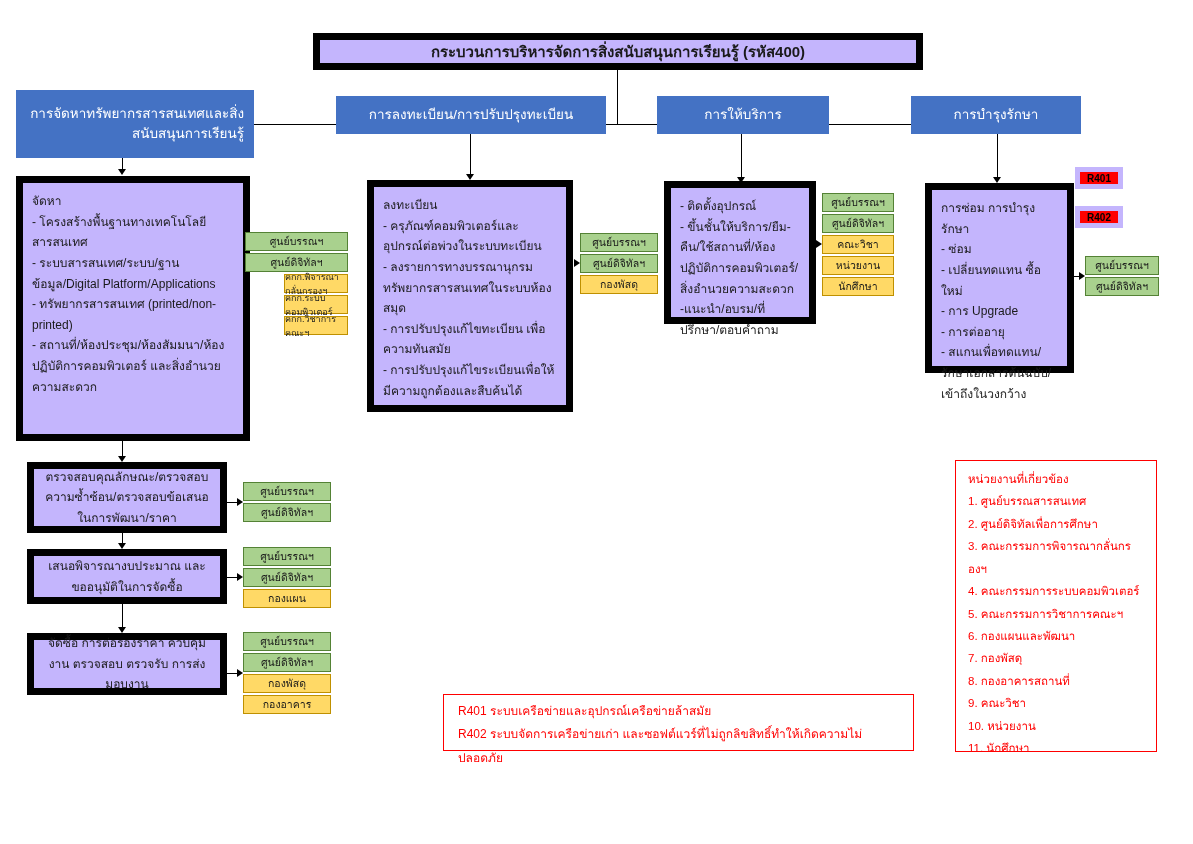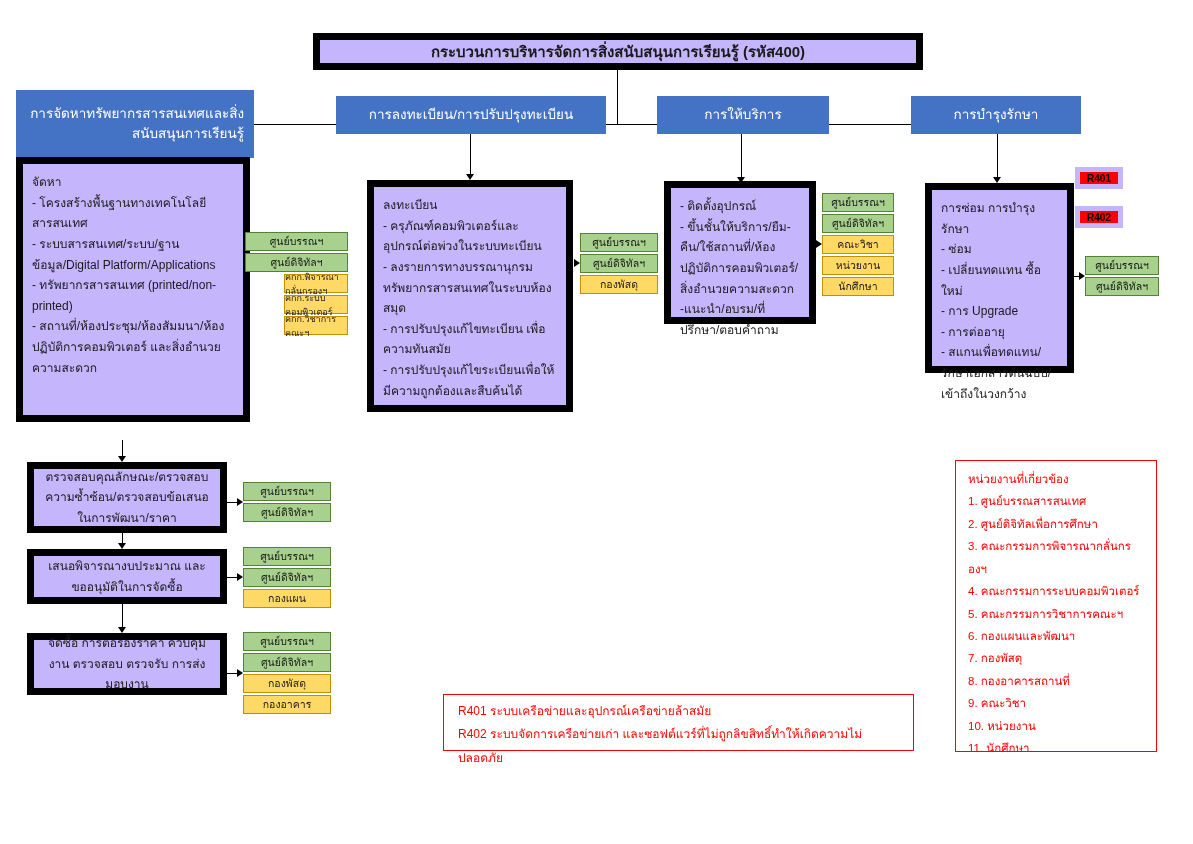--- a/index.html
+++ b/index.html
@@ -56,21 +56,21 @@
 
   <div class="line" style="left:122px;top:158px;width:1px;height:11px"></div>
   <div class="ah-down" style="left:118px;top:169px"></div>
   <div class="line" style="left:470px;top:134px;width:1px;height:40px"></div>
   <div class="ah-down" style="left:466px;top:174px"></div>
   <div class="line" style="left:741px;top:134px;width:1px;height:43px"></div>
   <div class="ah-down" style="left:737px;top:177px"></div>
   <div class="line" style="left:997px;top:134px;width:1px;height:43px"></div>
   <div class="ah-down" style="left:993px;top:177px"></div>
 
-  <div class="box content" style="left:16px;top:157px;width:234px;height:265px">จัดหา
+  <div class="box content" style="left:16px;top:176px;width:234px;height:265px">จัดหา
 - โครงสร้างพื้นฐานทางเทคโนโลยีสารสนเทศ
 - ระบบสารสนเทศ/ระบบ/ฐานข้อมูล/Digital Platform/Applications
 - ทรัพยากรสารสนเทศ (printed/non-printed)
 - สถานที่/ห้องประชุม/ห้องสัมมนา/ห้องปฏิบัติการคอมพิวเตอร์ และสิ่งอำนวยความสะดวก</div>
 
   <div class="tagstack" style="left:245px;top:232px;width:103px">
     <div class="tag green">ศูนย์บรรณฯ</div>
     <div class="tag green">ศูนย์ดิจิทัลฯ</div>
     <div class="tag yellow small">คกก.พิจารณากลั่นกรองฯ</div>
     <div class="tag yellow small">คกก.ระบบคอมพิวเตอร์</div>

